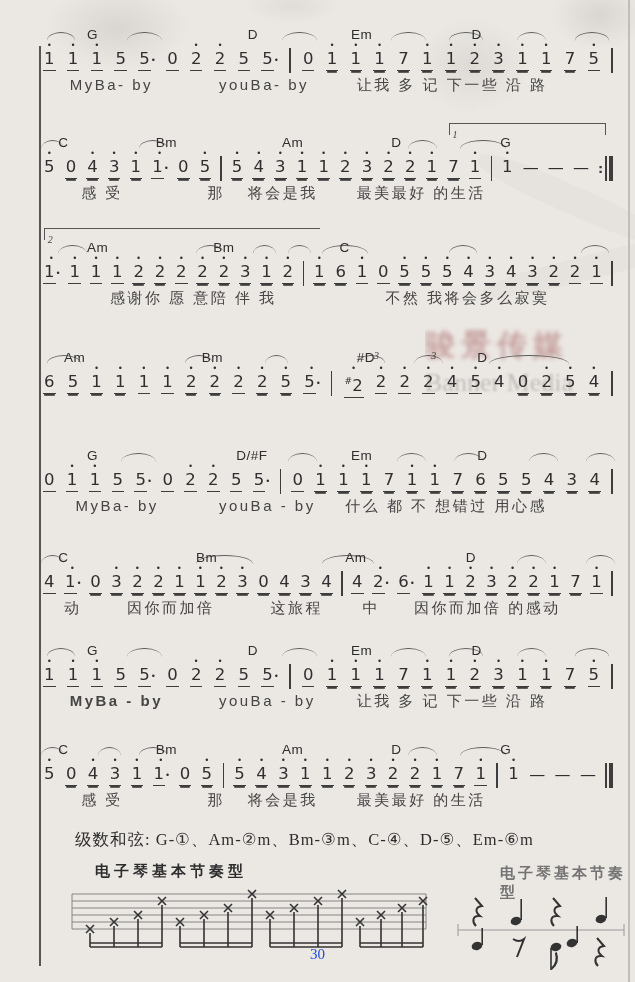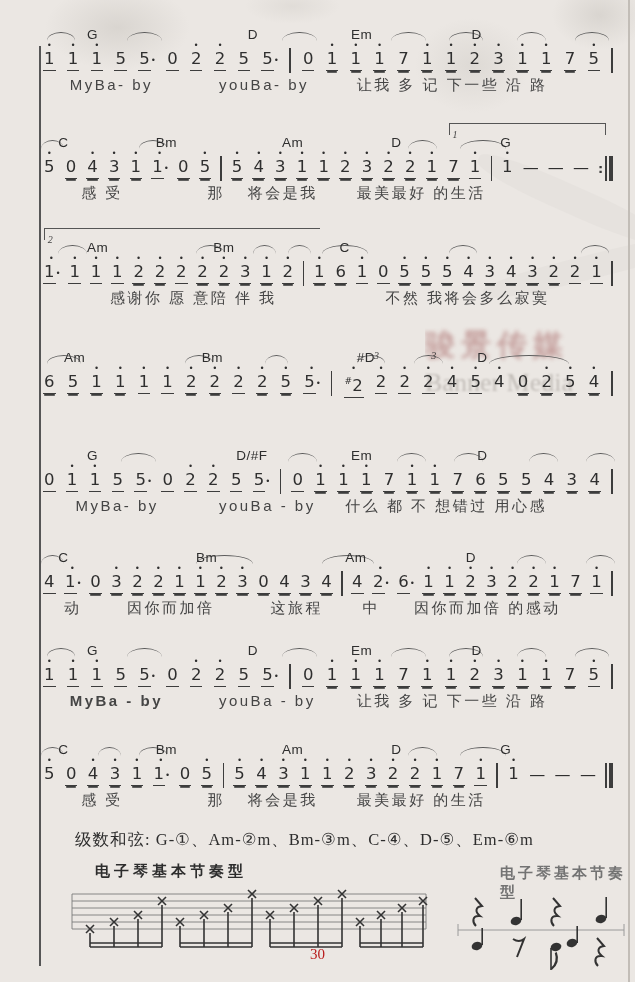--- a/index.html
+++ b/index.html
@@ -48,21 +48,21 @@
   
   .legend{position:absolute;left:75px;top:829px;z-index:2;
           font:16.5px "Liberation Serif",serif;color:#2d2d2d;letter-spacing:1px;}
   .gtitle{position:absolute;left:95px;top:862px;z-index:2;
           font:600 15px "Liberation Serif",serif;color:#2d2d2d;letter-spacing:4px;}
   .ktitle{position:absolute;left:458px;top:864px;z-index:2;
           font:600 15px "Liberation Serif",serif;color:#737373;letter-spacing:3px;margin-left:42px;}
   .gwrap{position:absolute;left:68px;top:886px;z-index:2;}
   .kwrap{position:absolute;left:455px;top:884px;z-index:2;}
   .pagenum{position:absolute;left:310px;top:946px;z-index:2;
-           font:15px "Liberation Serif",serif;color:#b91c1c;}
+           font:15px "Liberation Serif",serif;color:#1d4ed8;}
 </style>
 </head>
 <body>
 
 <div class="blob" style="left:45px;top:-15px;width:145px;height:85px;"></div>
 <div class="blob" style="left:415px;top:18px;width:115px;height:95px;opacity:.75;"></div>
 <div class="blob" style="left:552px;top:-20px;width:95px;height:70px;"></div>
 <div class="blob" style="left:245px;top:-12px;width:95px;height:36px;opacity:.6;"></div>
 <div class="streak" style="left:470px;top:185px;width:200px;height:28px;transform:rotate(24deg);"></div>
 <div class="streak" style="left:480px;top:255px;width:220px;height:24px;transform:rotate(-14deg);"></div>

